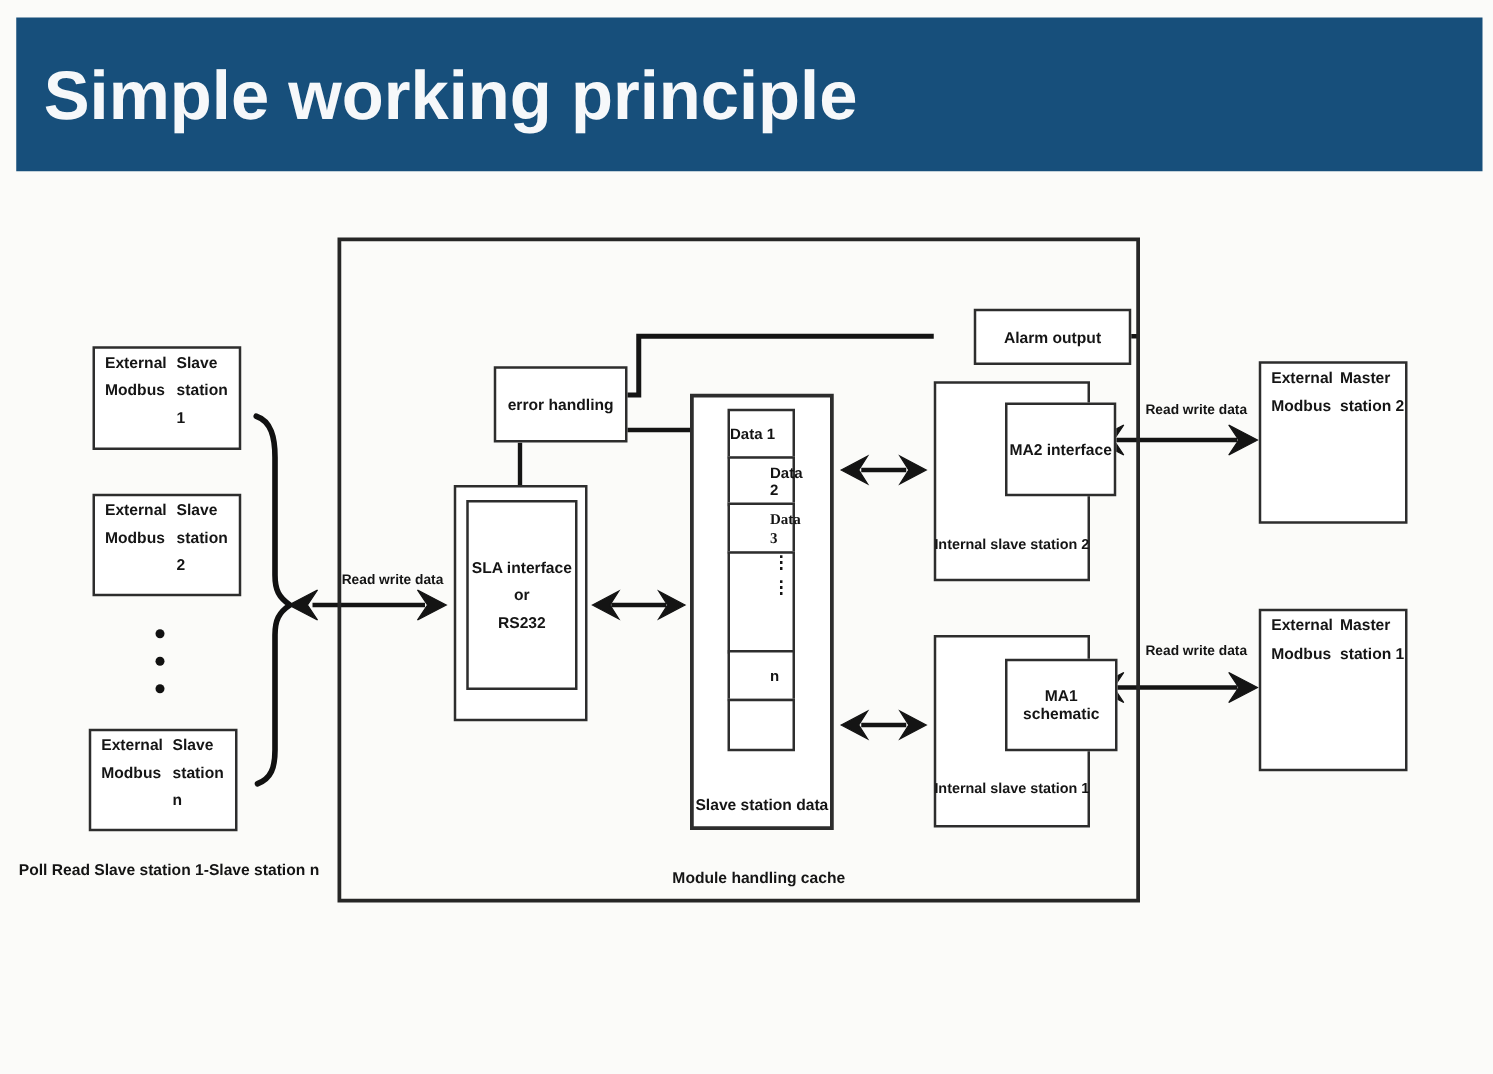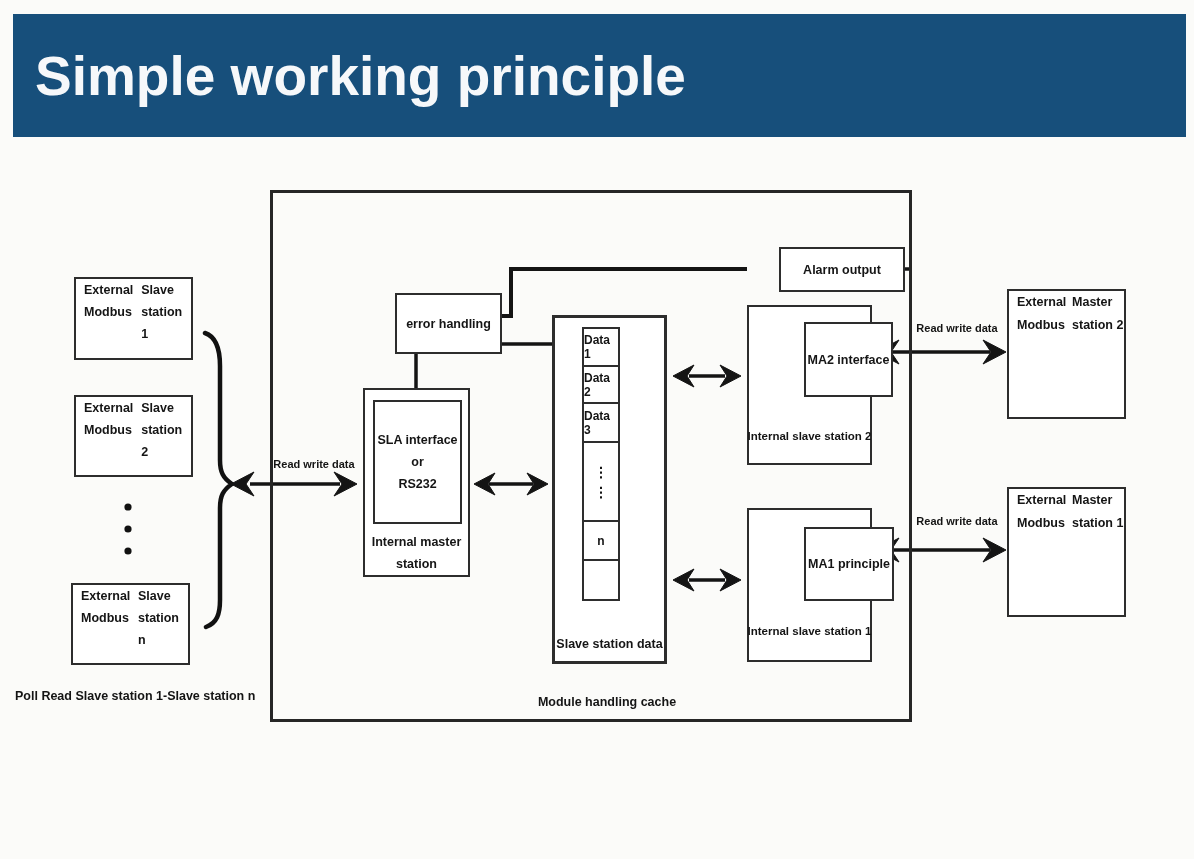--- a/index.html
+++ b/index.html
@@ -43,25 +43,25 @@
     font-size:12.5px;font-weight:bold;color:#151515;text-align:center;margin-left:32px;
   }
   .colTxt{
     display:flex;flex-direction:column;align-items:center;justify-content:center;
     font-size:12.5px;font-weight:bold;line-height:22px;color:#151515;text-align:center;
   }
   .caption{
     position:absolute;text-align:center;font-weight:bold;color:#151515;
   }
   .cell{
-    box-sizing:border-box;width:38px;background:#fff;border:2.5px solid #2e2e2e;
-    display:flex;align-items:center;justify-content:center;
+    box-sizing:border-box;width:54px;background:#fff;border:2.5px solid #2e2e2e;
+    display:flex;align-items:center;
     font-size:12px;font-weight:bold;color:#141414;
   }
-  .cell + .cell{margin-top:-2.5px;}
+  .cell + .cell{margin-top:-2.5px;padding-left:32px;}
   .cellcol{position:absolute;left:582px;top:327px;display:flex;flex-direction:column;}
   .dotsCell{flex-direction:column;line-height:12px;font-size:14px;}
   .dotsCell span{display:block;}
   .dotsCell span + span{margin-top:8px;}
 </style>
 </head>
 <body>
 
 <div style="position:absolute;inset:0;">
 
@@ -148,39 +148,35 @@
 
   <div class="box centerTxt" style="left:363px;top:293px;width:107px;height:61px;">
     <span>error handling</span>
   </div>
 
   <div class="box centerTxt" style="left:747px;top:247px;width:126px;height:45px;">
     <span>Alarm output</span>
   </div>
 
   <div class="box" style="left:363px;top:388px;width:107px;height:189px;"></div>
-  <div class="box colTxt" style="left:373px;top:400px;width:89px;height:124px;">
+  <div class="box colTxt" style="left:373px;top:400px;width:89px;height:152px;">
     <span>SLA interface</span>
     <span>or</span>
     <span>RS232</span>
-  </div>
-  <div class="caption" style="left:363px;top:531px;width:107px;font-size:12.5px;line-height:22px;">
-    <div>Internal master</div>
-    <div>station</div>
   </div>
 
   <div class="box" style="left:552px;top:315px;width:115px;height:349px;border-width:3px;"></div>
   <div class="cellcol">
     <div class="cell" style="height:40px;">
       <span>Data 1</span>
     </div>
     <div class="cell" style="height:40px;">
       <span>Data 2</span>
     </div>
-    <div class="cell" style="height:41px;">
+    <div class="cell" style="height:41px;font-family:Liberation Serif, serif;">
       <span>Data 3</span>
     </div>
     <div class="cell dotsCell" style="height:82px;">
       <span>⋮</span>
       <span>⋮</span>
     </div>
     <div class="cell" style="height:41px;">
       <span>n</span>
     </div>
     <div class="cell" style="height:42px;">
@@ -190,21 +186,21 @@
   <div class="caption" style="left:552px;top:637px;width:115px;font-size:12.5px;">Slave station data</div>
 
   <div class="box" style="left:747px;top:305px;width:125px;height:160px;"></div>
   <div class="box centerTxt" style="left:772px;top:322px;width:89px;height:75px;">
     <span>MA2 interface</span>
   </div>
   <div class="caption" style="left:744px;top:430px;width:131px;font-size:11.5px;">Internal slave station 2</div>
 
   <div class="box" style="left:747px;top:508px;width:125px;height:154px;"></div>
   <div class="box centerTxt" style="left:772px;top:527px;width:90px;height:74px;">
-    <span>MA1 principle</span>
+    <span>MA1 schematic</span>
   </div>
   <div class="caption" style="left:744px;top:625px;width:131px;font-size:11.5px;">Internal slave station 1</div>
 
   <div class="box twoLine" style="left:1007px;top:289px;width:119px;height:130px;line-height:23px;">
     <span>External Modbus</span>
     <span>Master station 2</span>
   </div>
   <div class="box twoLine" style="left:1007px;top:487px;width:119px;height:130px;line-height:23px;">
     <span>External Modbus</span>
     <span>Master station 1</span>

